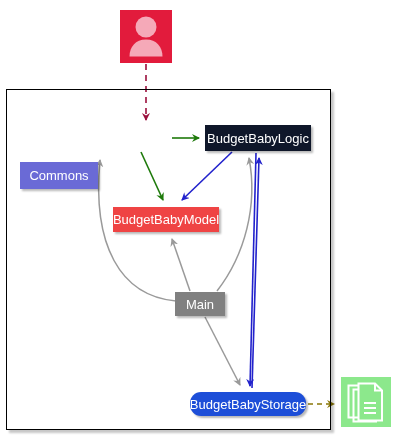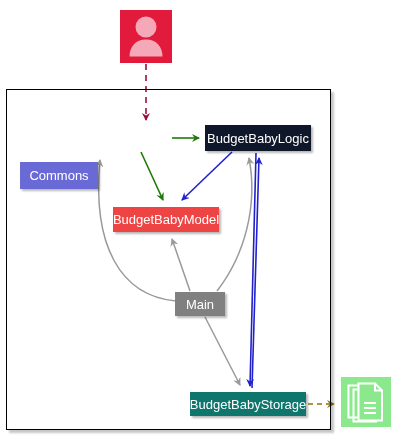--- a/index.html
+++ b/index.html
@@ -128,15 +128,15 @@
 
   <div class="node node-shadow" id="node-commons" style="background: rgb(106, 106, 214); color: rgb(255, 255, 255);">Commons</div>
 
 
   <div class="node node-shadow" id="node-logic" style="background: #0f172a; color: rgb(255, 255, 255);">BudgetBabyLogic</div>
 
   <div class="node node-shadow" id="node-model" style="background: #ef4444; color: rgb(255, 255, 255);">BudgetBabyModel</div>
 
   <div class="node node-shadow" id="node-main" style="background: rgb(128, 128, 128); color: rgb(255, 255, 255);">Main</div>
 
-  <div class="node node-shadow" id="node-storage" style="background: #0f766e; color: rgb(255, 255, 255);">BudgetBabyStorage</div>
+  <div class="node node-shadow" id="node-storage" style="background: #1d4ed8; color: rgb(255, 255, 255); border-radius: 11px;">BudgetBabyStorage</div>
 
 </div>
 
 </body></html>

